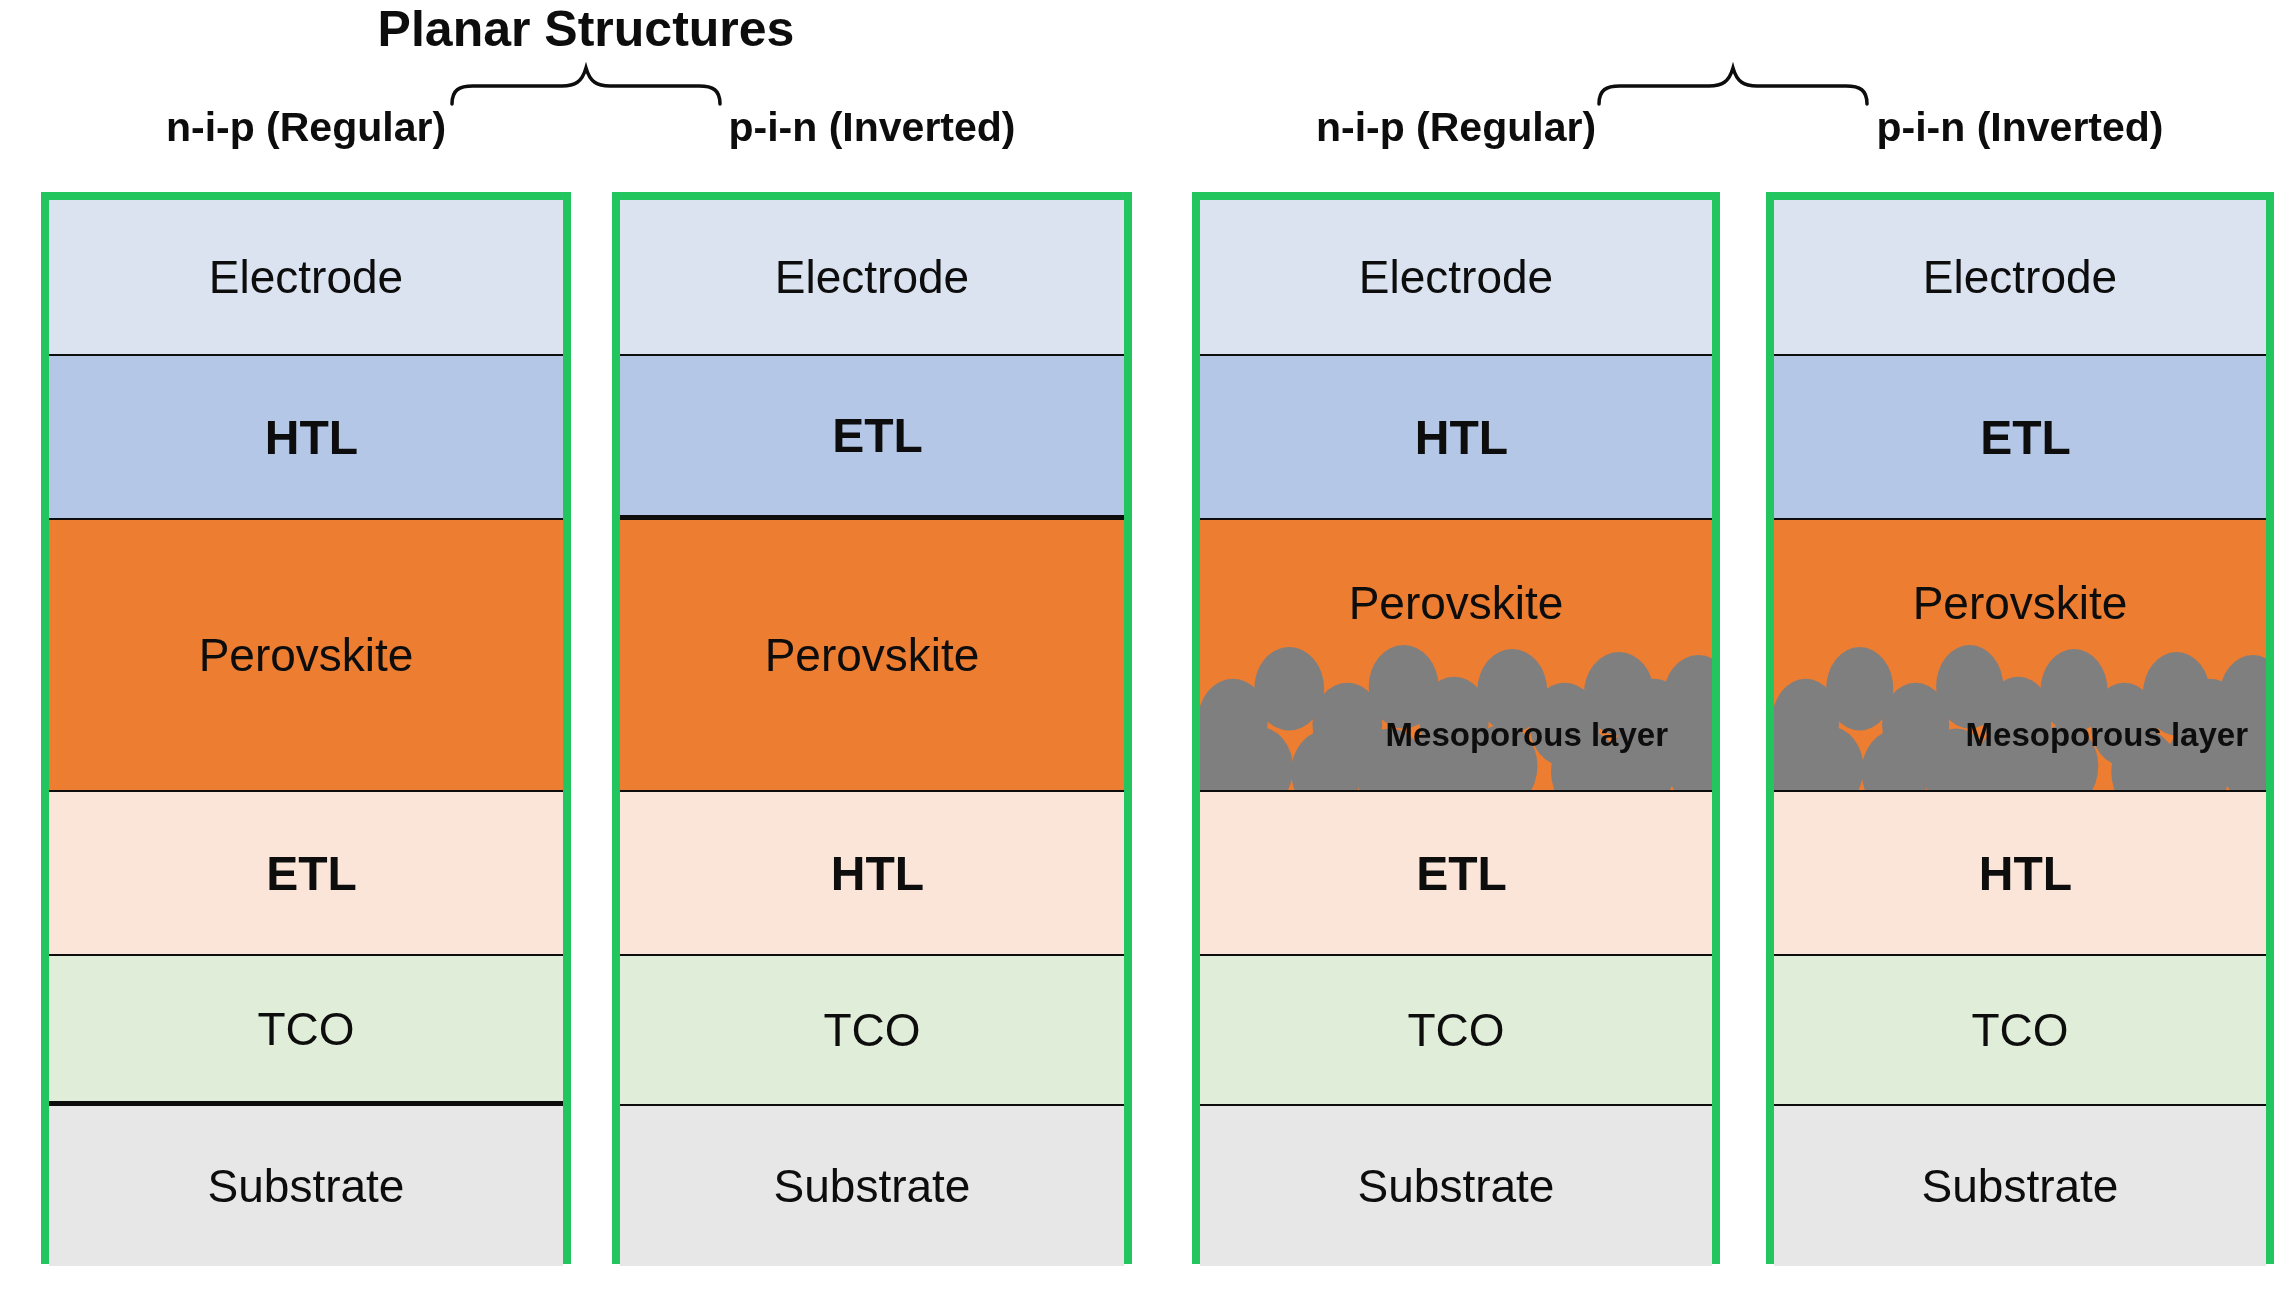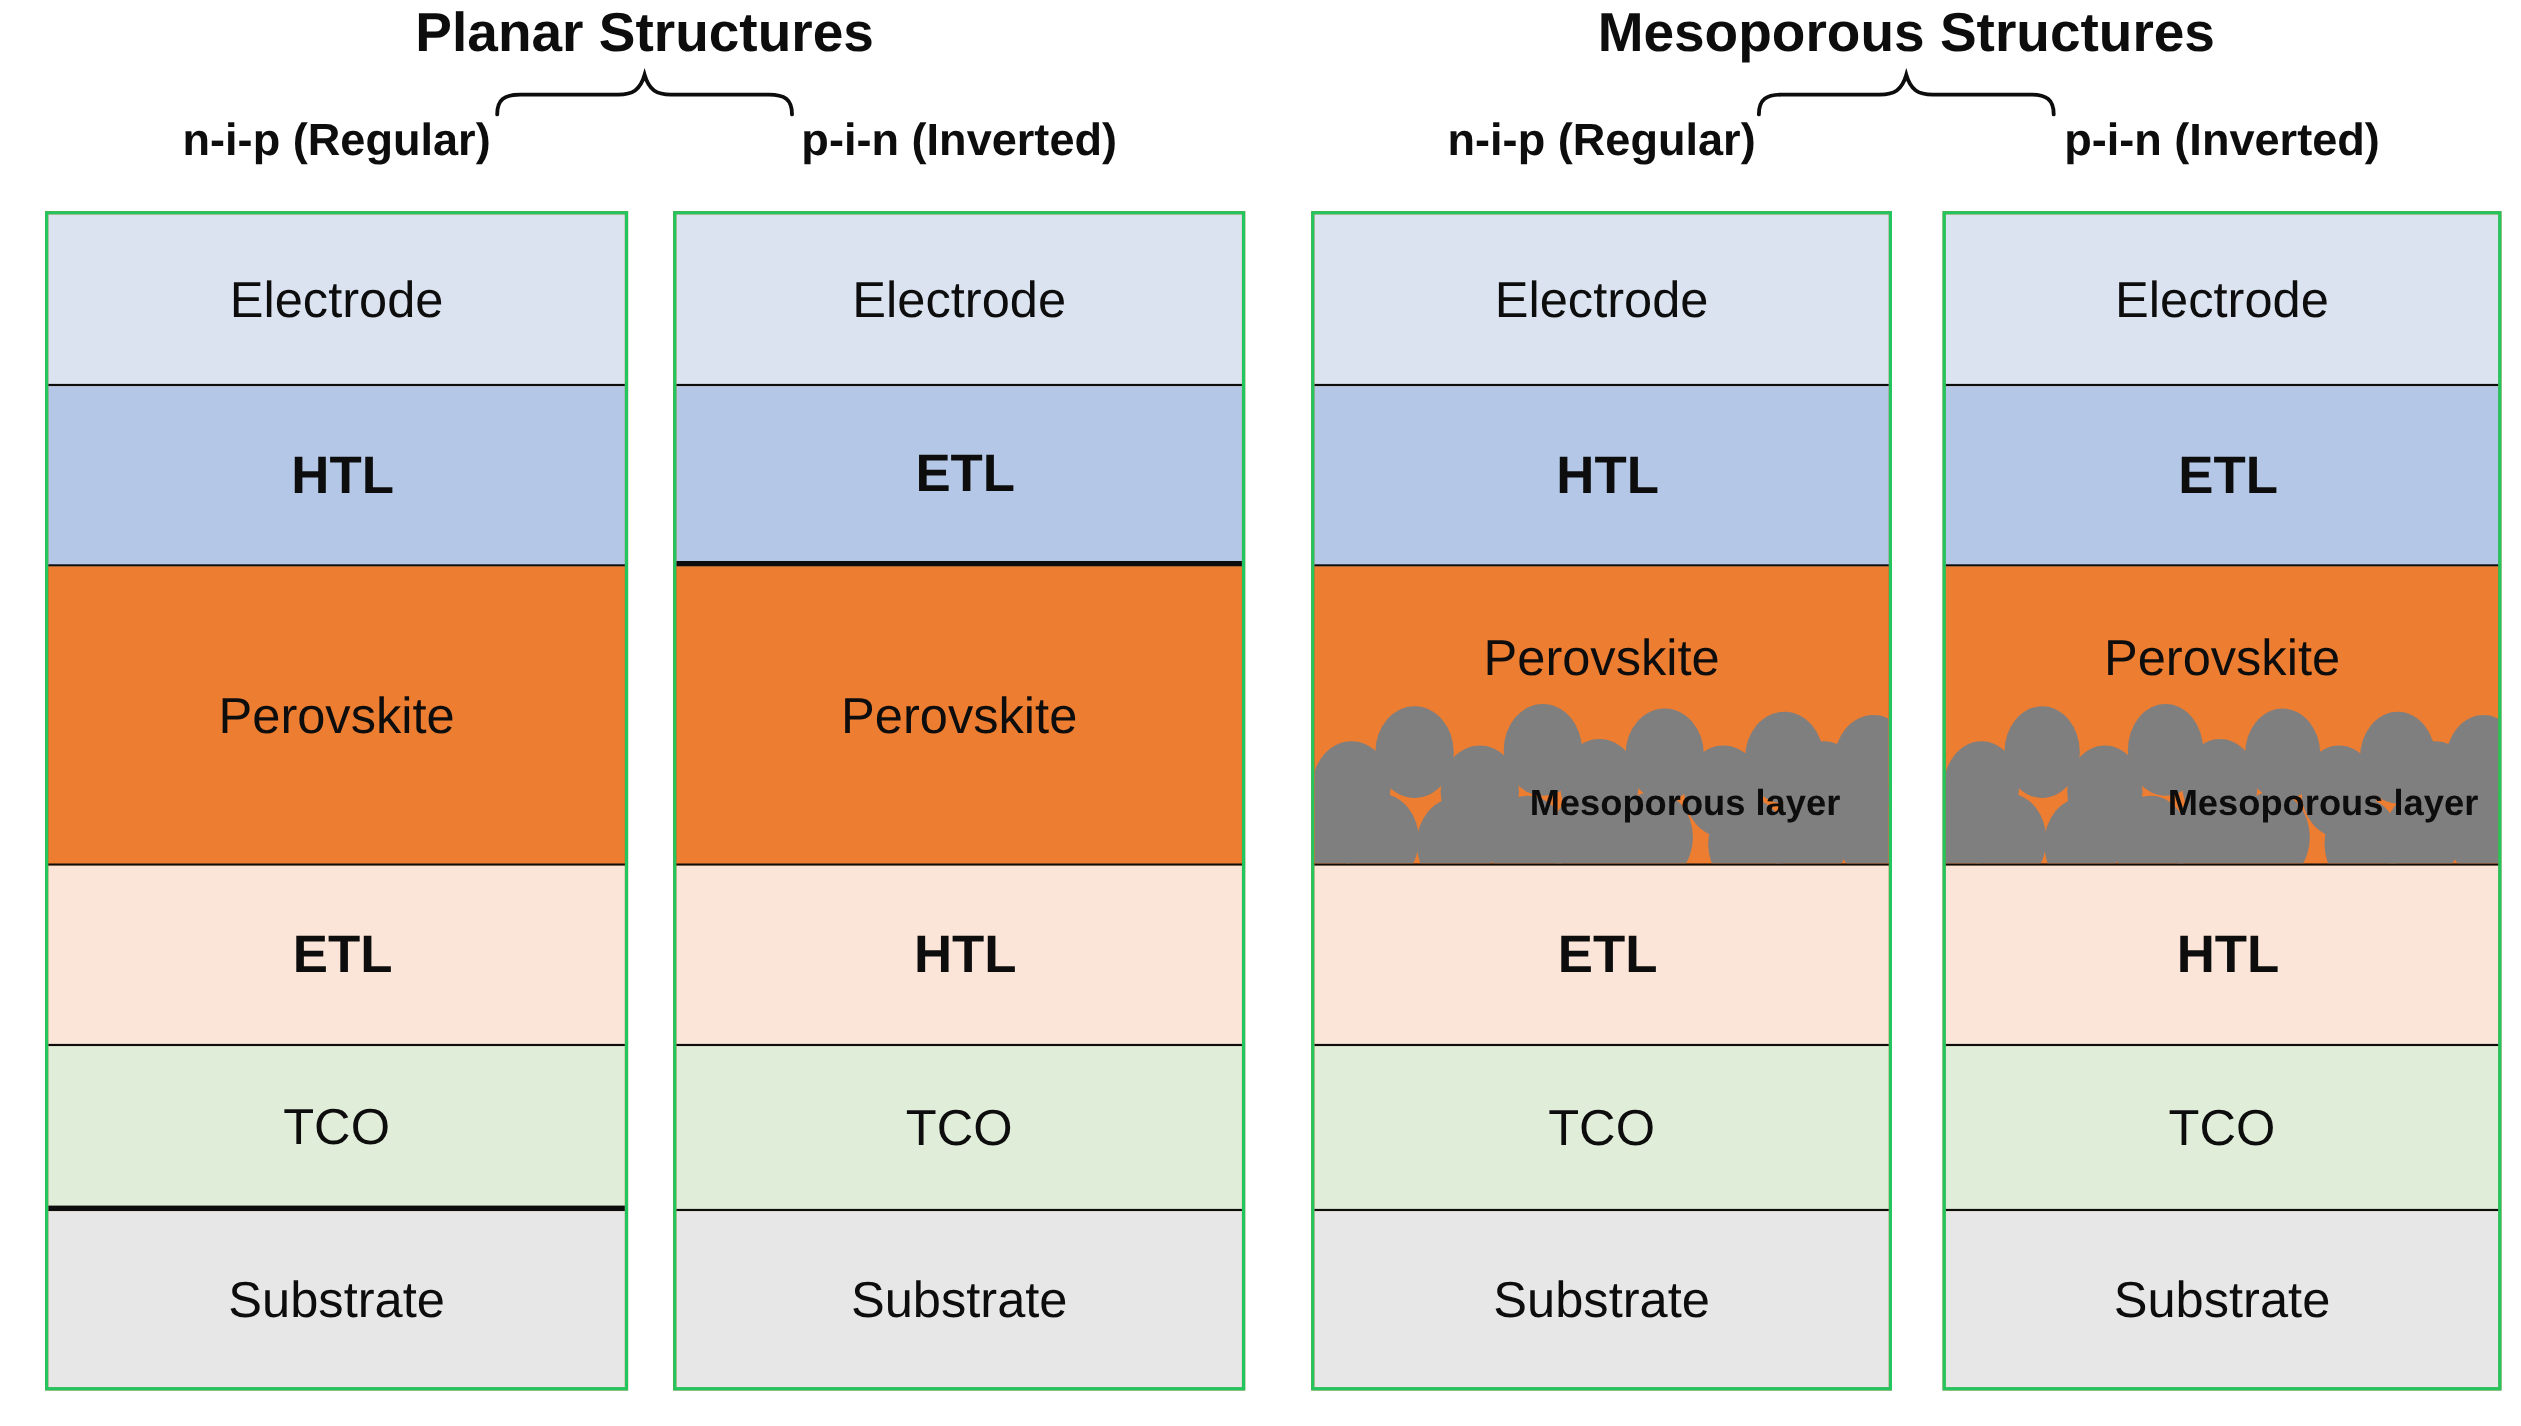--- a/index.html
+++ b/index.html
@@ -27,22 +27,22 @@
   .col-label {
     position: absolute;
     transform: translateX(-50%);
     font-size: 41px;
     font-weight: bold;
     white-space: nowrap;
   }
   .stack {
     position: absolute;
     box-sizing: border-box;
-    border: 3px solid #22c55e;
-    background: #a16207;
+    border: 8px solid #22c55e;
+    background: #f9a8d4;
   }
   .layer {
     position: relative;
     box-sizing: border-box;
     border-bottom: 2px solid #0d0d0d;
     display: flex;
     align-items: center;
     justify-content: center;
     font-size: 46px;
     overflow: hidden;
@@ -109,21 +109,20 @@
       <div class="layer bold" style="height: 164px; background: rgb(251, 229, 216);">
         <span class="ltext">HTL</span>
       </div>
       <div class="layer" style="height: 150px; background: rgb(224, 237, 216);">
         <span class="ltext">TCO</span>
       </div>
       <div class="layer dots" style="height: 160px; background: rgb(232, 231, 231);">
         <span class="ltext">Substrate</span>
       </div>
     </div>
-    <div class="group-title" style="left: 1733px;">Mesoporous Structures</div>
     <svg width="280" height="46" viewBox="0 0 280 46" class="brace" style="left: 1733px; top: 62px;">
       <path d="M6,42 C6,28 13,24 27,24 L116,24 C129,24 136,20 140,6 C144,20 151,24 164,24 L253,24 C267,24 274,28 274,42" fill="none" stroke="#0d0d0d" stroke-width="3.5" stroke-linecap="round"></path>
     </svg>
     <div class="col-label" style="left: 1456px; top: 104px;">n-i-p (Regular)</div>
     <div class="stack" style="left: 1192px; top: 192px; width: 528px; height: 1072px;">
       <div class="layer dots" style="height: 156px; background: rgb(219, 227, 241);">
         <span class="ltext">Electrode</span>
       </div>
       <div class="layer bold" style="height: 164px; background: rgb(180, 199, 231);">
         <span class="ltext">HTL</span>

